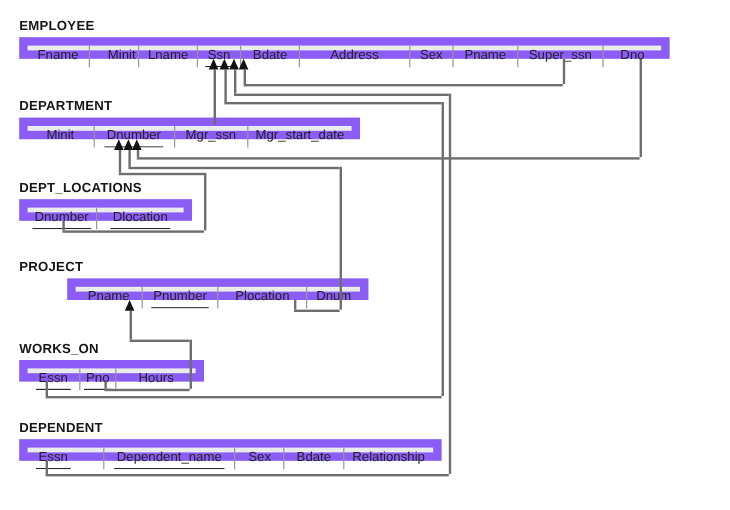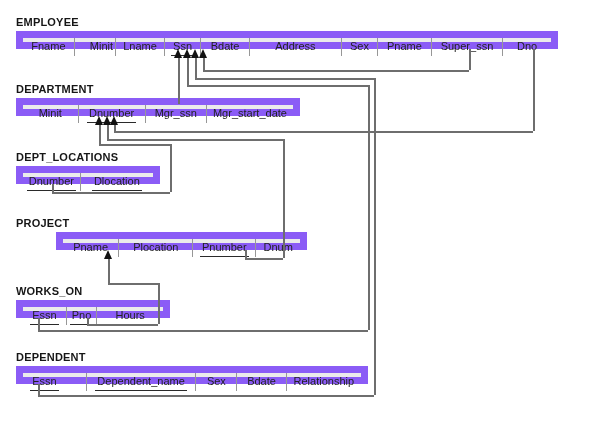--- a/index.html
+++ b/index.html
@@ -41,22 +41,22 @@
       <div class="cell" style="width: 91px;"><span class="t">Mgr_start_date</span></div>
     </div>
     <div class="tbl-label" style="left: 16px; top: 151px;">DEPT_LOCATIONS</div>
     <div class="row" style="left: 16px; top: 166px; width: 144px; height: 18px;">
       <div class="cell" style="width: 62px;"><span class="t u">Dnumber</span></div>
       <div class="cell" style="width: 80px;"><span class="t u">Dlocation</span></div>
     </div>
     <div class="tbl-label" style="left: 16px; top: 217px;">PROJECT</div>
     <div class="row" style="left: 16px; top: 232px; width: 251px; height: 18px; margin-left: 40px;">
       <div class="cell" style="width: 58px;"><span class="t">Pname</span></div>
+      <div class="cell" style="width: 66px;"><span class="t u">Pnumber</span></div>
       <div class="cell" style="width: 78px;"><span class="t">Plocation</span></div>
-      <div class="cell" style="width: 66px;"><span class="t u">Pnumber</span></div>
       <div class="cell" style="width: 47px;"><span class="t">Dnum</span></div>
     </div>
     <div class="tbl-label" style="left: 16px; top: 285px;">WORKS_ON</div>
     <div class="row" style="left: 16px; top: 300px; width: 154px; height: 18px;">
       <div class="cell" style="width: 52px;"><span class="t u">Essn</span></div>
       <div class="cell" style="width: 37px;"><span class="t u">Pno</span></div>
       <div class="cell" style="width: 81px;"><span class="t">Hours</span></div>
     </div>
     <div class="tbl-label" style="left: 16px; top: 351px;">DEPENDENT</div>
     <div class="row" style="left: 16px; top: 366px; width: 352px; height: 18px;">

